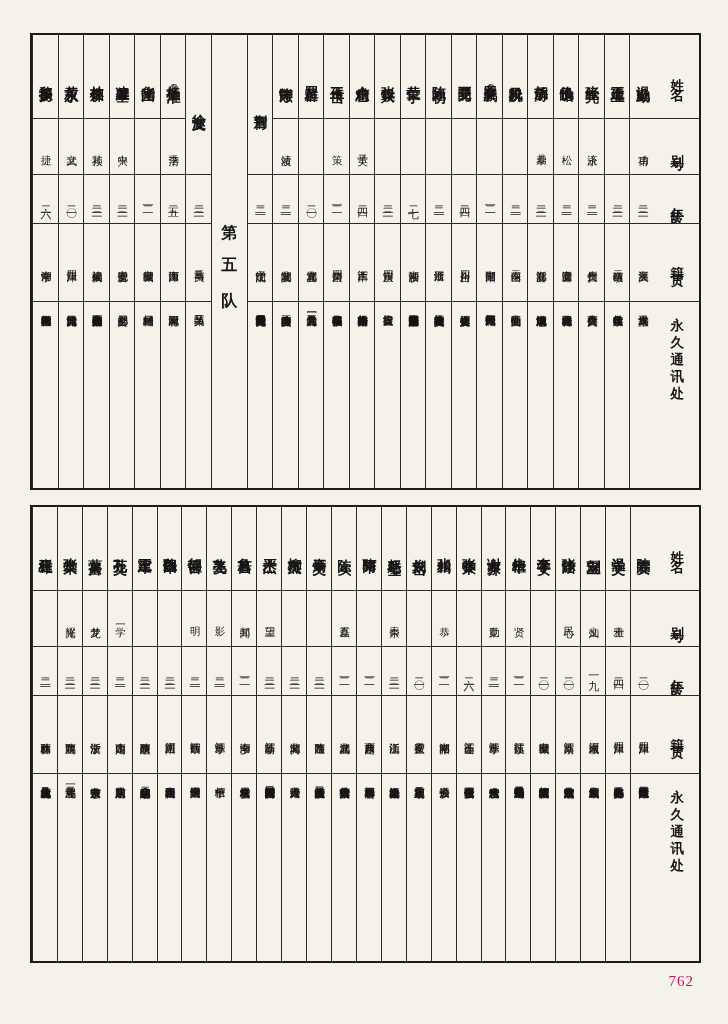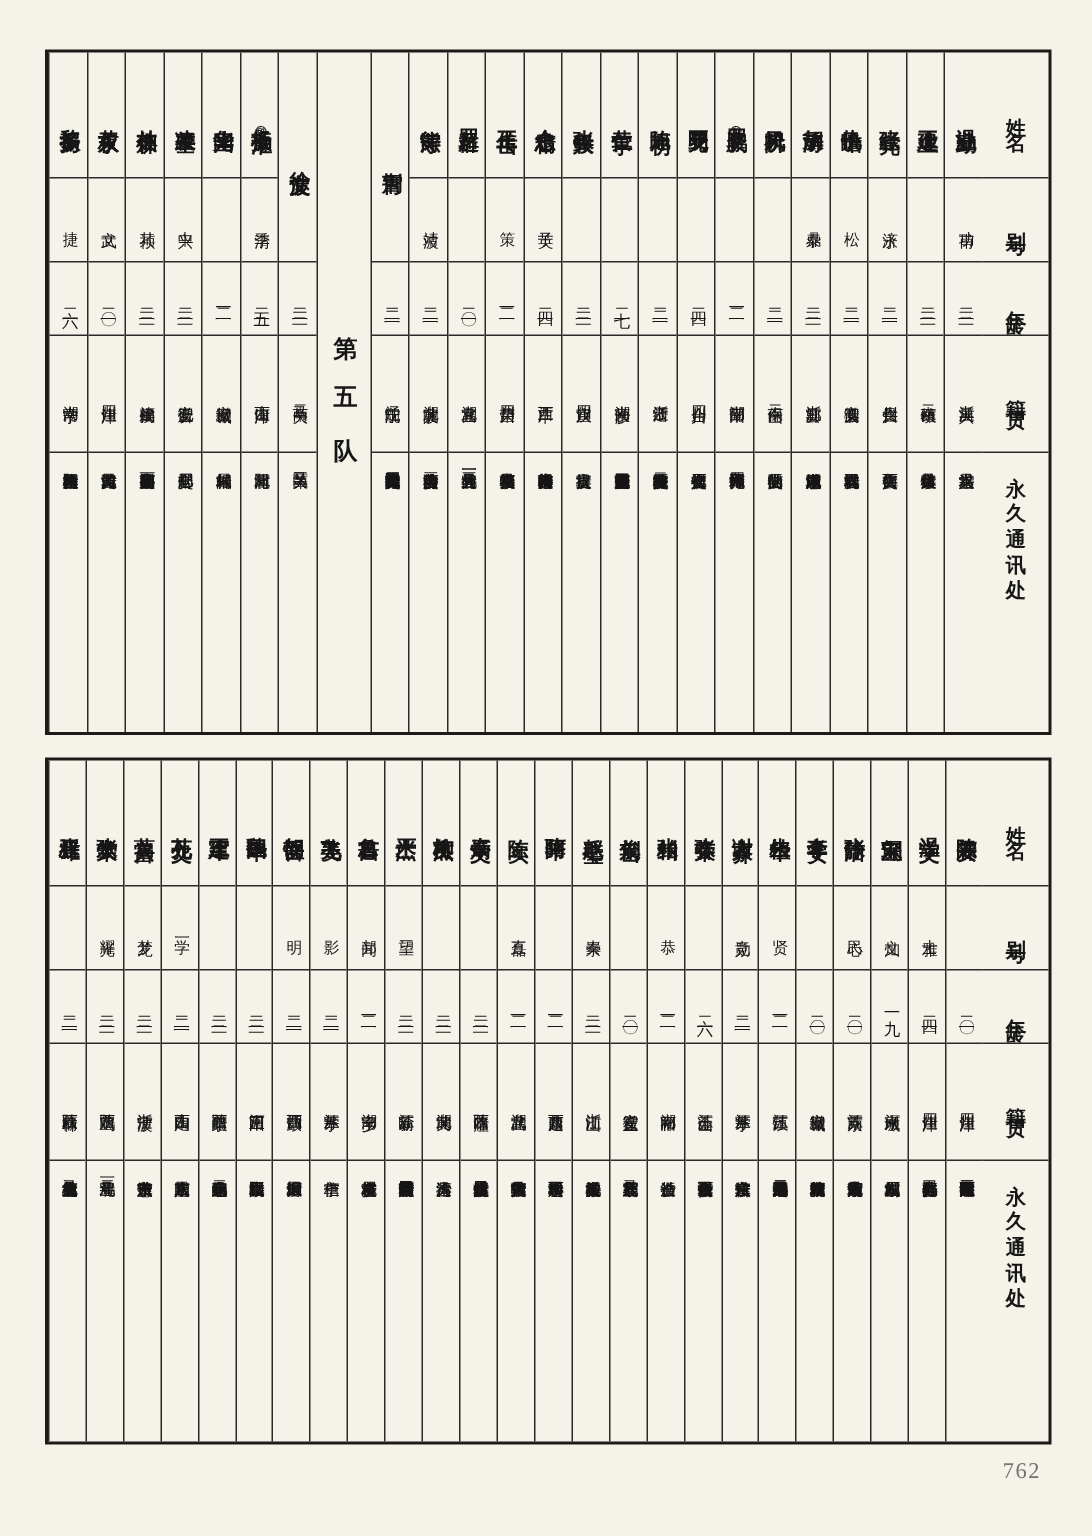--- a/index.html
+++ b/index.html
@@ -30,21 +30,21 @@
   .native-text{font-size:10.5px;letter-spacing:0.5px;}
   .addr-text{font-size:10.5px;letter-spacing:0;}
   .seal{font-size:8px;letter-spacing:0;}
   .hdr-text{font-size:13.5px;font-weight:700;}
   .hdr-name{letter-spacing:10px;}
   .hdr-alias{letter-spacing:4px;}
   .hdr-age{letter-spacing:3px;}
   .hdr-native{letter-spacing:8px;}
   .hdr-addr{letter-spacing:17px;}
   .sep-text{font-size:16px;font-weight:700;letter-spacing:34px;}
-  .page-number{position:absolute;right:34px;bottom:34px;font-size:15px;letter-spacing:1px;color:#737373;}
+  .page-number{position:absolute;right:34px;bottom:34px;font-size:15px;letter-spacing:1px;color:#be185d;}
 </style>
 </head>
 <body>
 
 <div class="page">
 
   <div class="table top">
     <div class="col header-col">
       <div class="cell r-name">
           <span class="vtext hdr-text hdr-name">姓名</span>

